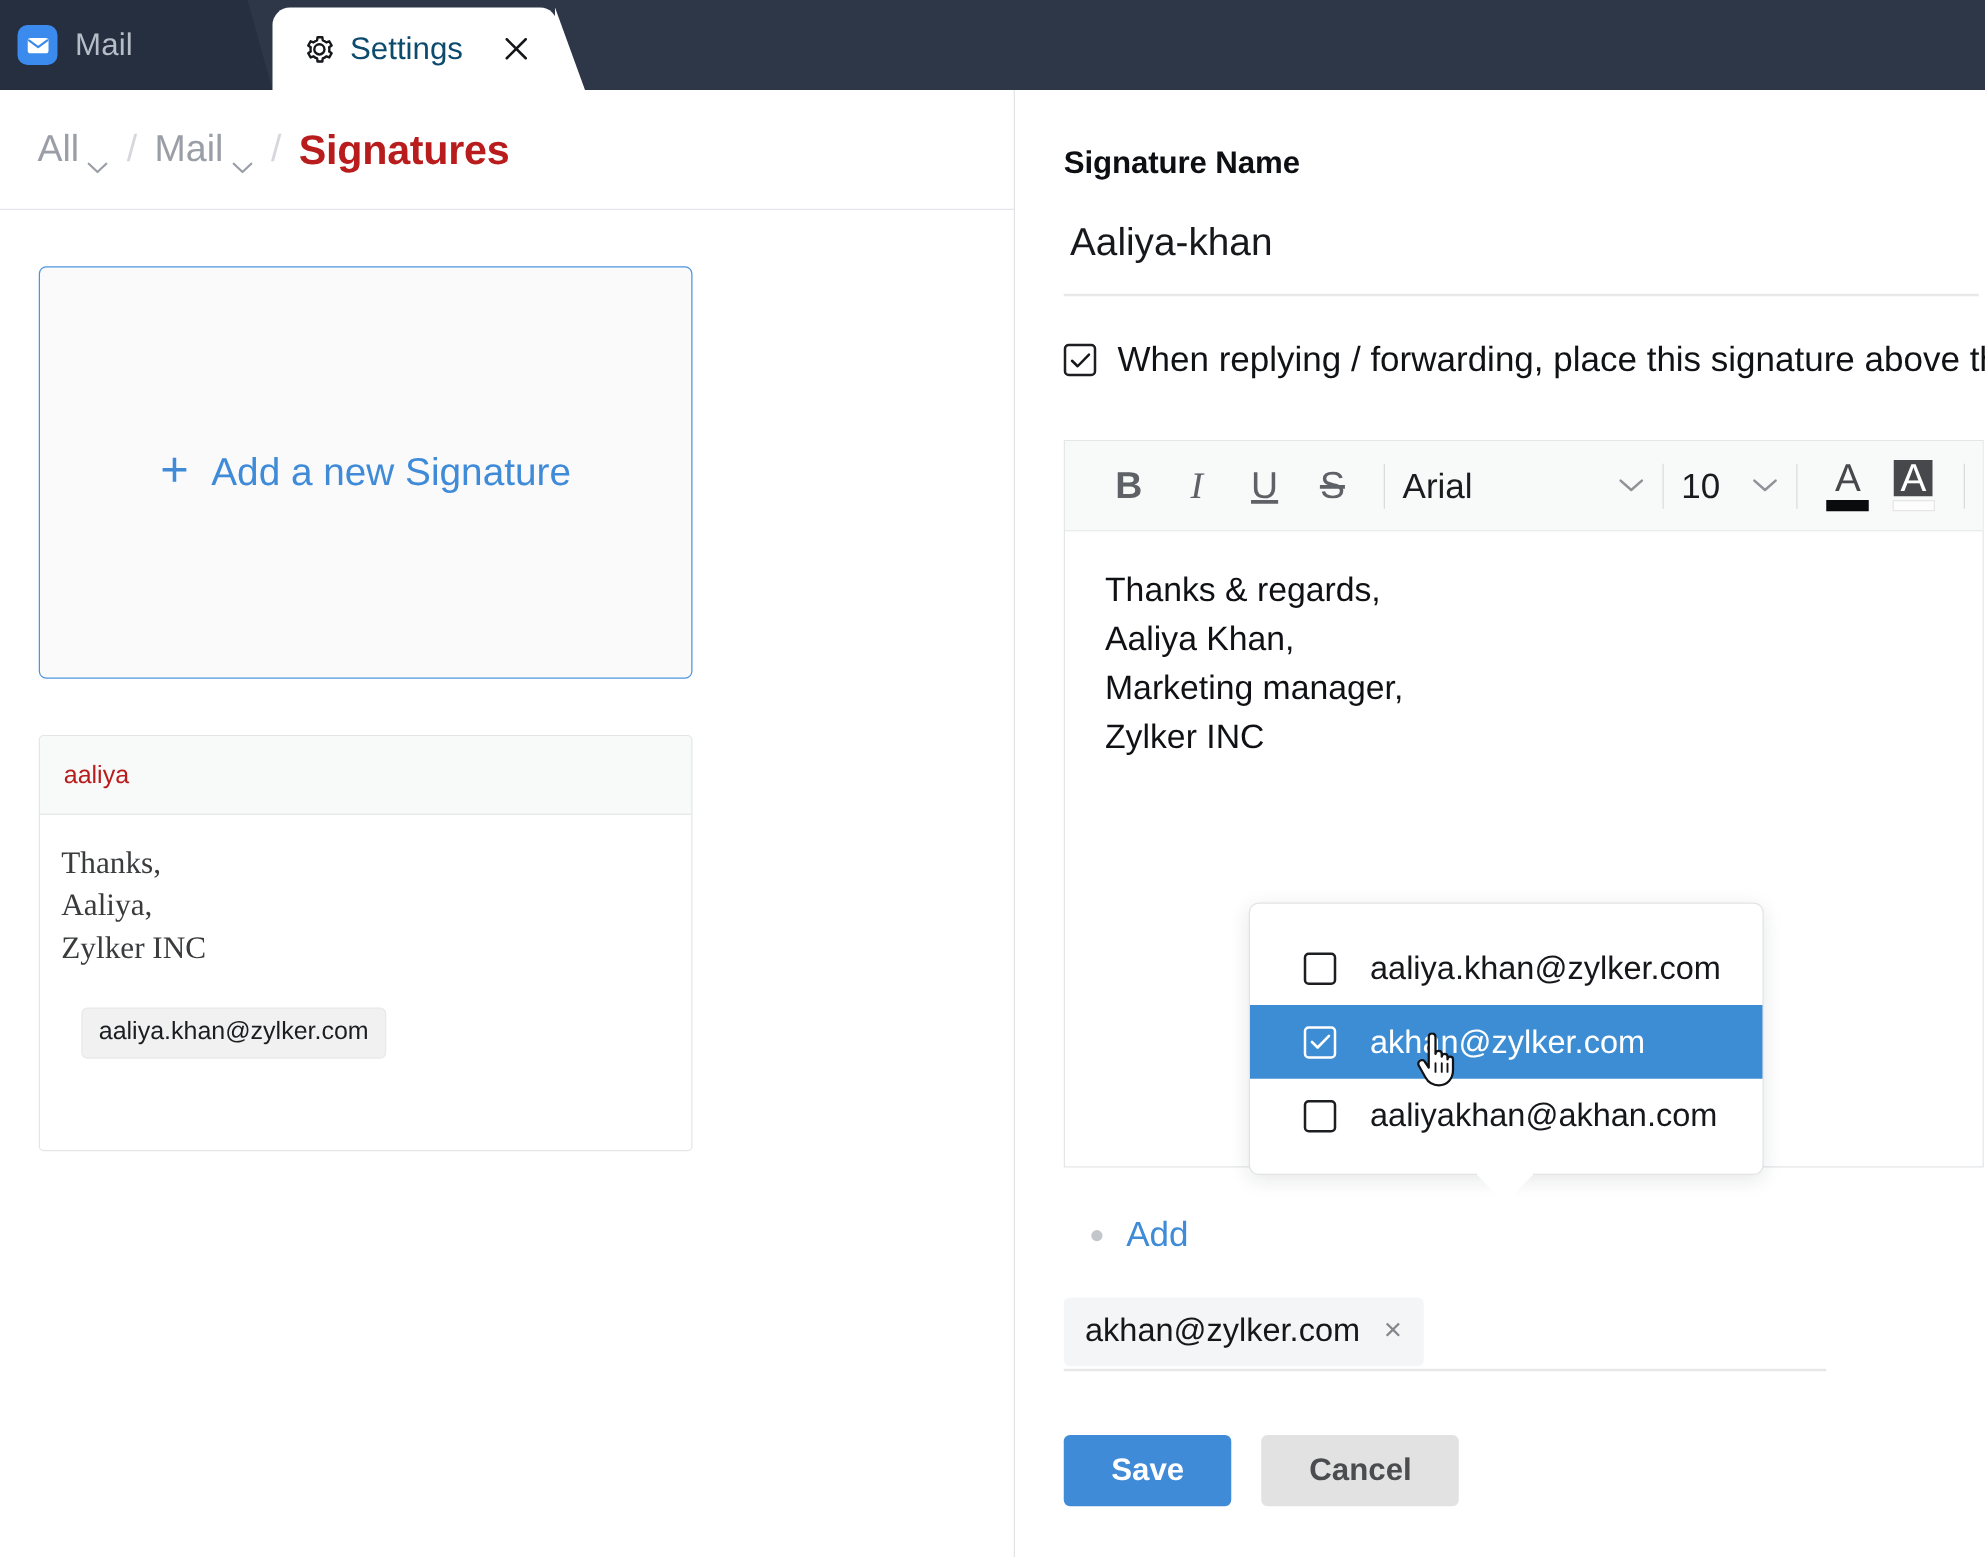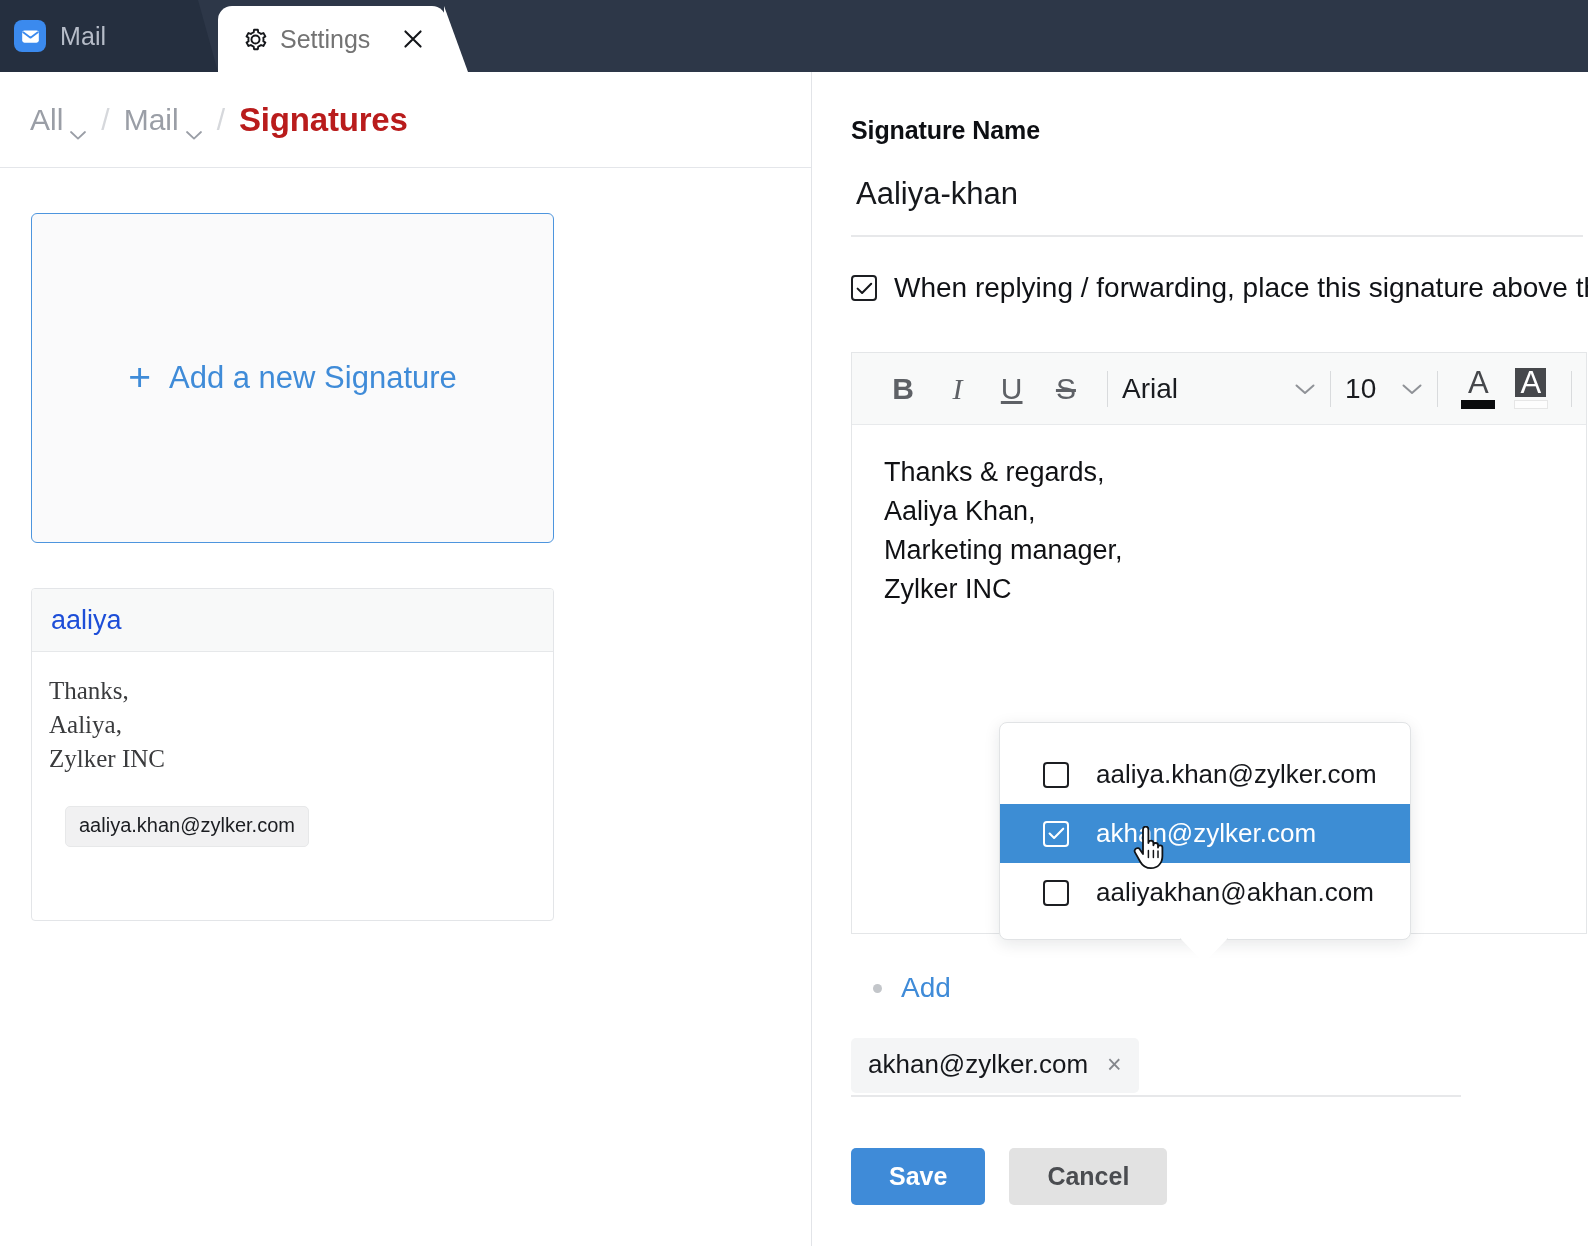--- a/index.html
+++ b/index.html
@@ -41,21 +41,21 @@
     background:#ffffff;
     border-radius:14px 14px 0 0;
     display:flex; align-items:center; gap:11px; padding-left:24px;
   }
   .tab-settings::after{
     content:""; position:absolute; right:-22px; top:0; width:24px; height:66px;
     background:#ffffff;
     clip-path: polygon(0 0, 0 66px, 24px 66px);
   }
   .gear-icon { width:27px; height:27px; flex:none; }
-  .tab-settings-label { font-size:25px; color:#737373; }
+  .tab-settings-label { font-size:25px; color:#0c4a6e; }
   .tab-close {
     position:absolute; right:20px; top:50%; transform:translateY(-50%);
     width:26px; height:26px; cursor:pointer;
   }
 
   
   .left-panel {
     position:absolute; left:0; top:72px; width:812px; height:1174px;
     background:#ffffff; border-right:1px solid #e2e4e8;
   }
@@ -80,21 +80,21 @@
 
   .sig-card {
     position:absolute; left:31px; top:516px; width:523px; height:333px;
     border:1px solid #e3e5e8; border-radius:4px; background:#ffffff;
     overflow:hidden;
   }
   .sig-card-head {
     height:63px; background:#f8f9f9; border-bottom:1px solid #e6e8ea;
     display:flex; align-items:center; padding-left:19px;
   }
-  .sig-card-title { font-size:27px; color:#1d4ed8; }
+  .sig-card-title { font-size:20px; color:#b91c1c; }
   .sig-card-body { padding:22px 0 0 17px; }
   .sig-preview {
     font-family:"Liberation Serif", serif;
     font-size:25px; line-height:1.36; color:#3a3b3d; white-space:pre-line;
   }
   .sig-chip {
     display:inline-block; margin:30px 0 0 16px;
     background:#f1f1f2; border:1px solid #e7e8e9; border-radius:5px;
     padding:7px 13px 9px; font-size:20px; color:#1b1d21;
   }

